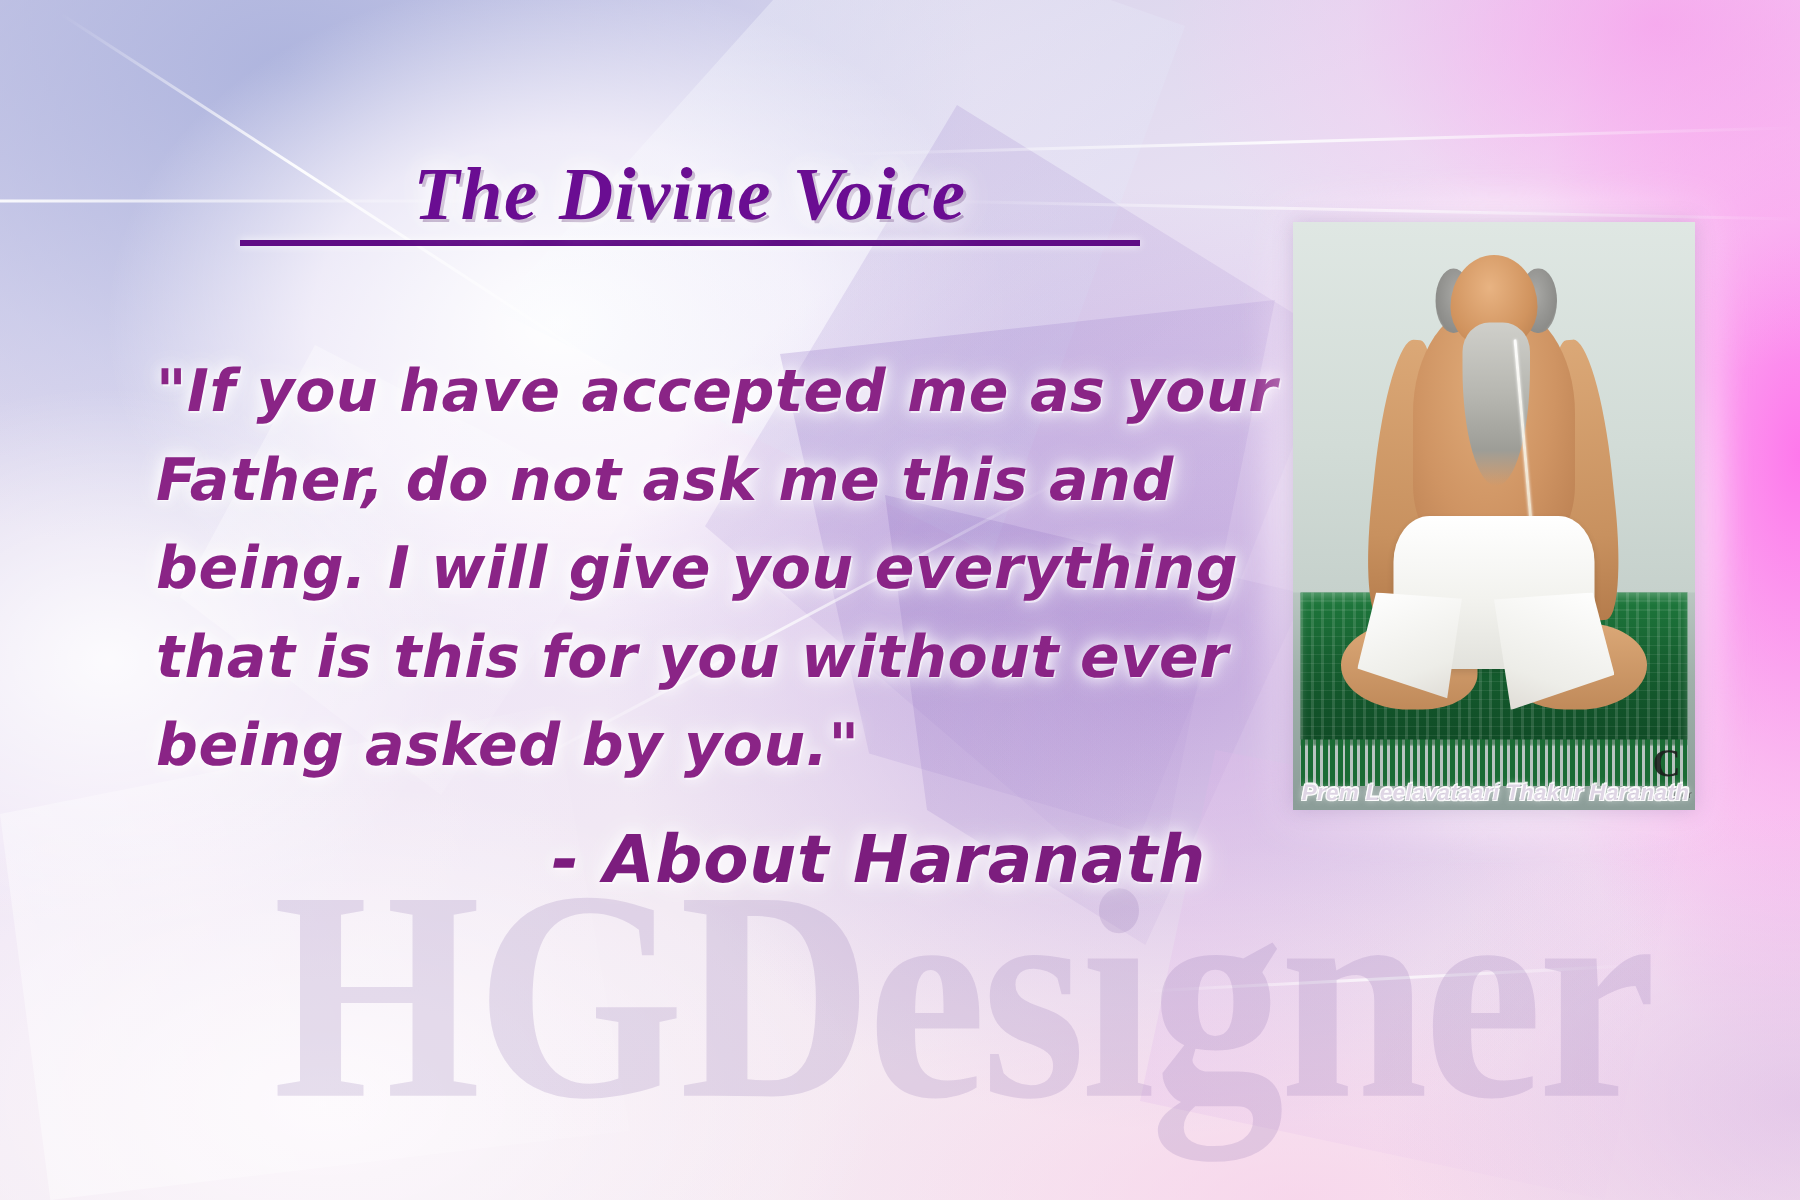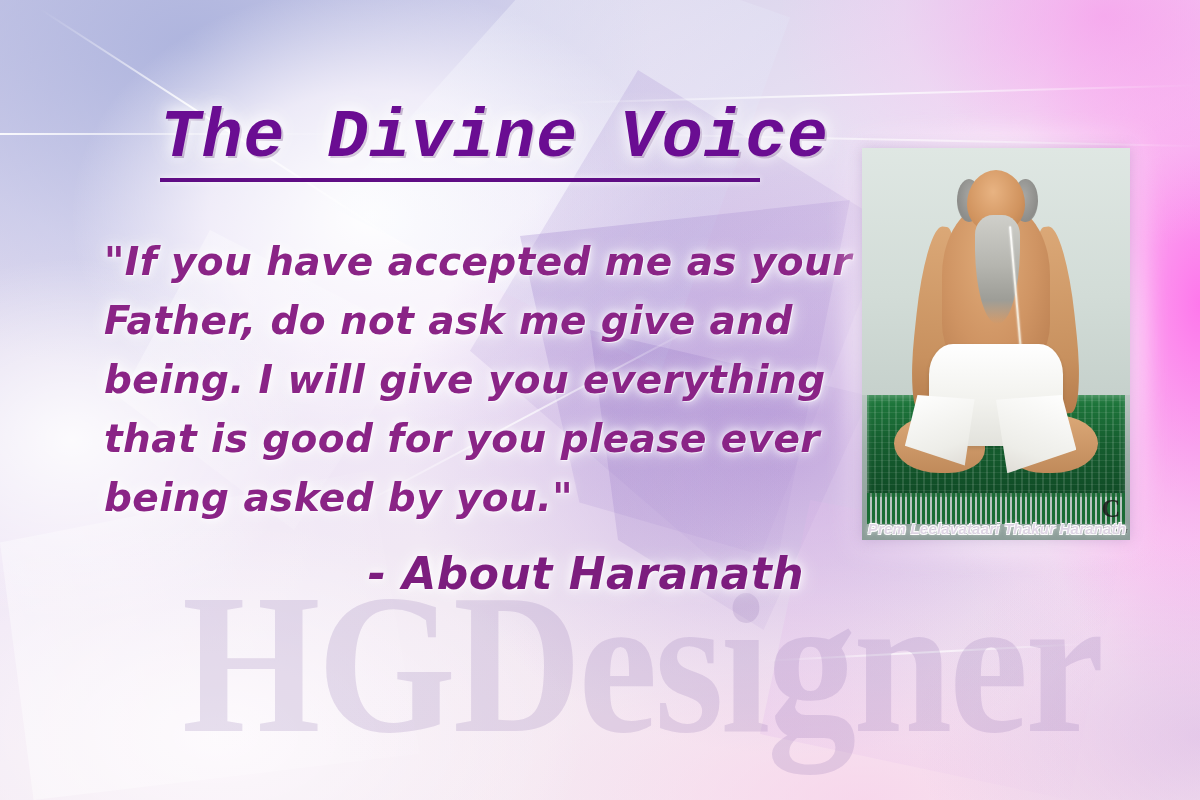--- a/index.html
+++ b/index.html
@@ -122,22 +122,22 @@
   }
 
   
   .title-block {
     position: absolute;
     left: 160px;
     top: 104px;
     width: 600px;
   }
   .title-text {
-    font-family: Liberation Mono, monospace;
-    font-size: 68px;
+    font-family: Liberation Serif, serif;
+    font-size: 50px;
     font-weight: 700;
     font-style: italic;
     letter-spacing: 1px;
     color: #6a0d92;
     text-align: center;
     line-height: 1.0;
     white-space: nowrap;
     text-shadow:
       0 0 14px rgba(255,255,255,0.95),
       0 0 26px rgba(255,255,255,0.8),
@@ -405,23 +405,23 @@
 
   <div class="watermark">HGDesigner</div>
 
   <div class="title-block">
     <div class="title-text">The Divine Voice</div>
     <div class="title-rule"></div>
   </div>
 
   <div class="quote-block">
     <div class="quote-line">"If you have accepted me as your</div>
-    <div class="quote-line">Father, do not ask me give and</div>
+    <div class="quote-line">Father, do not ask me this and</div>
     <div class="quote-line">being. I will give you everything</div>
-    <div class="quote-line">that is good for you please ever</div>
+    <div class="quote-line">that is this for you without ever</div>
     <div class="quote-line">being asked by you."</div>
   </div>
 
   <div class="attribution">- About Haranath</div>
 
   <div class="photo-wrap">
     <div class="photo-glow"></div>
     <div class="photo">
       <div class="ph-wall"></div>
       <div class="ph-floor"></div>

